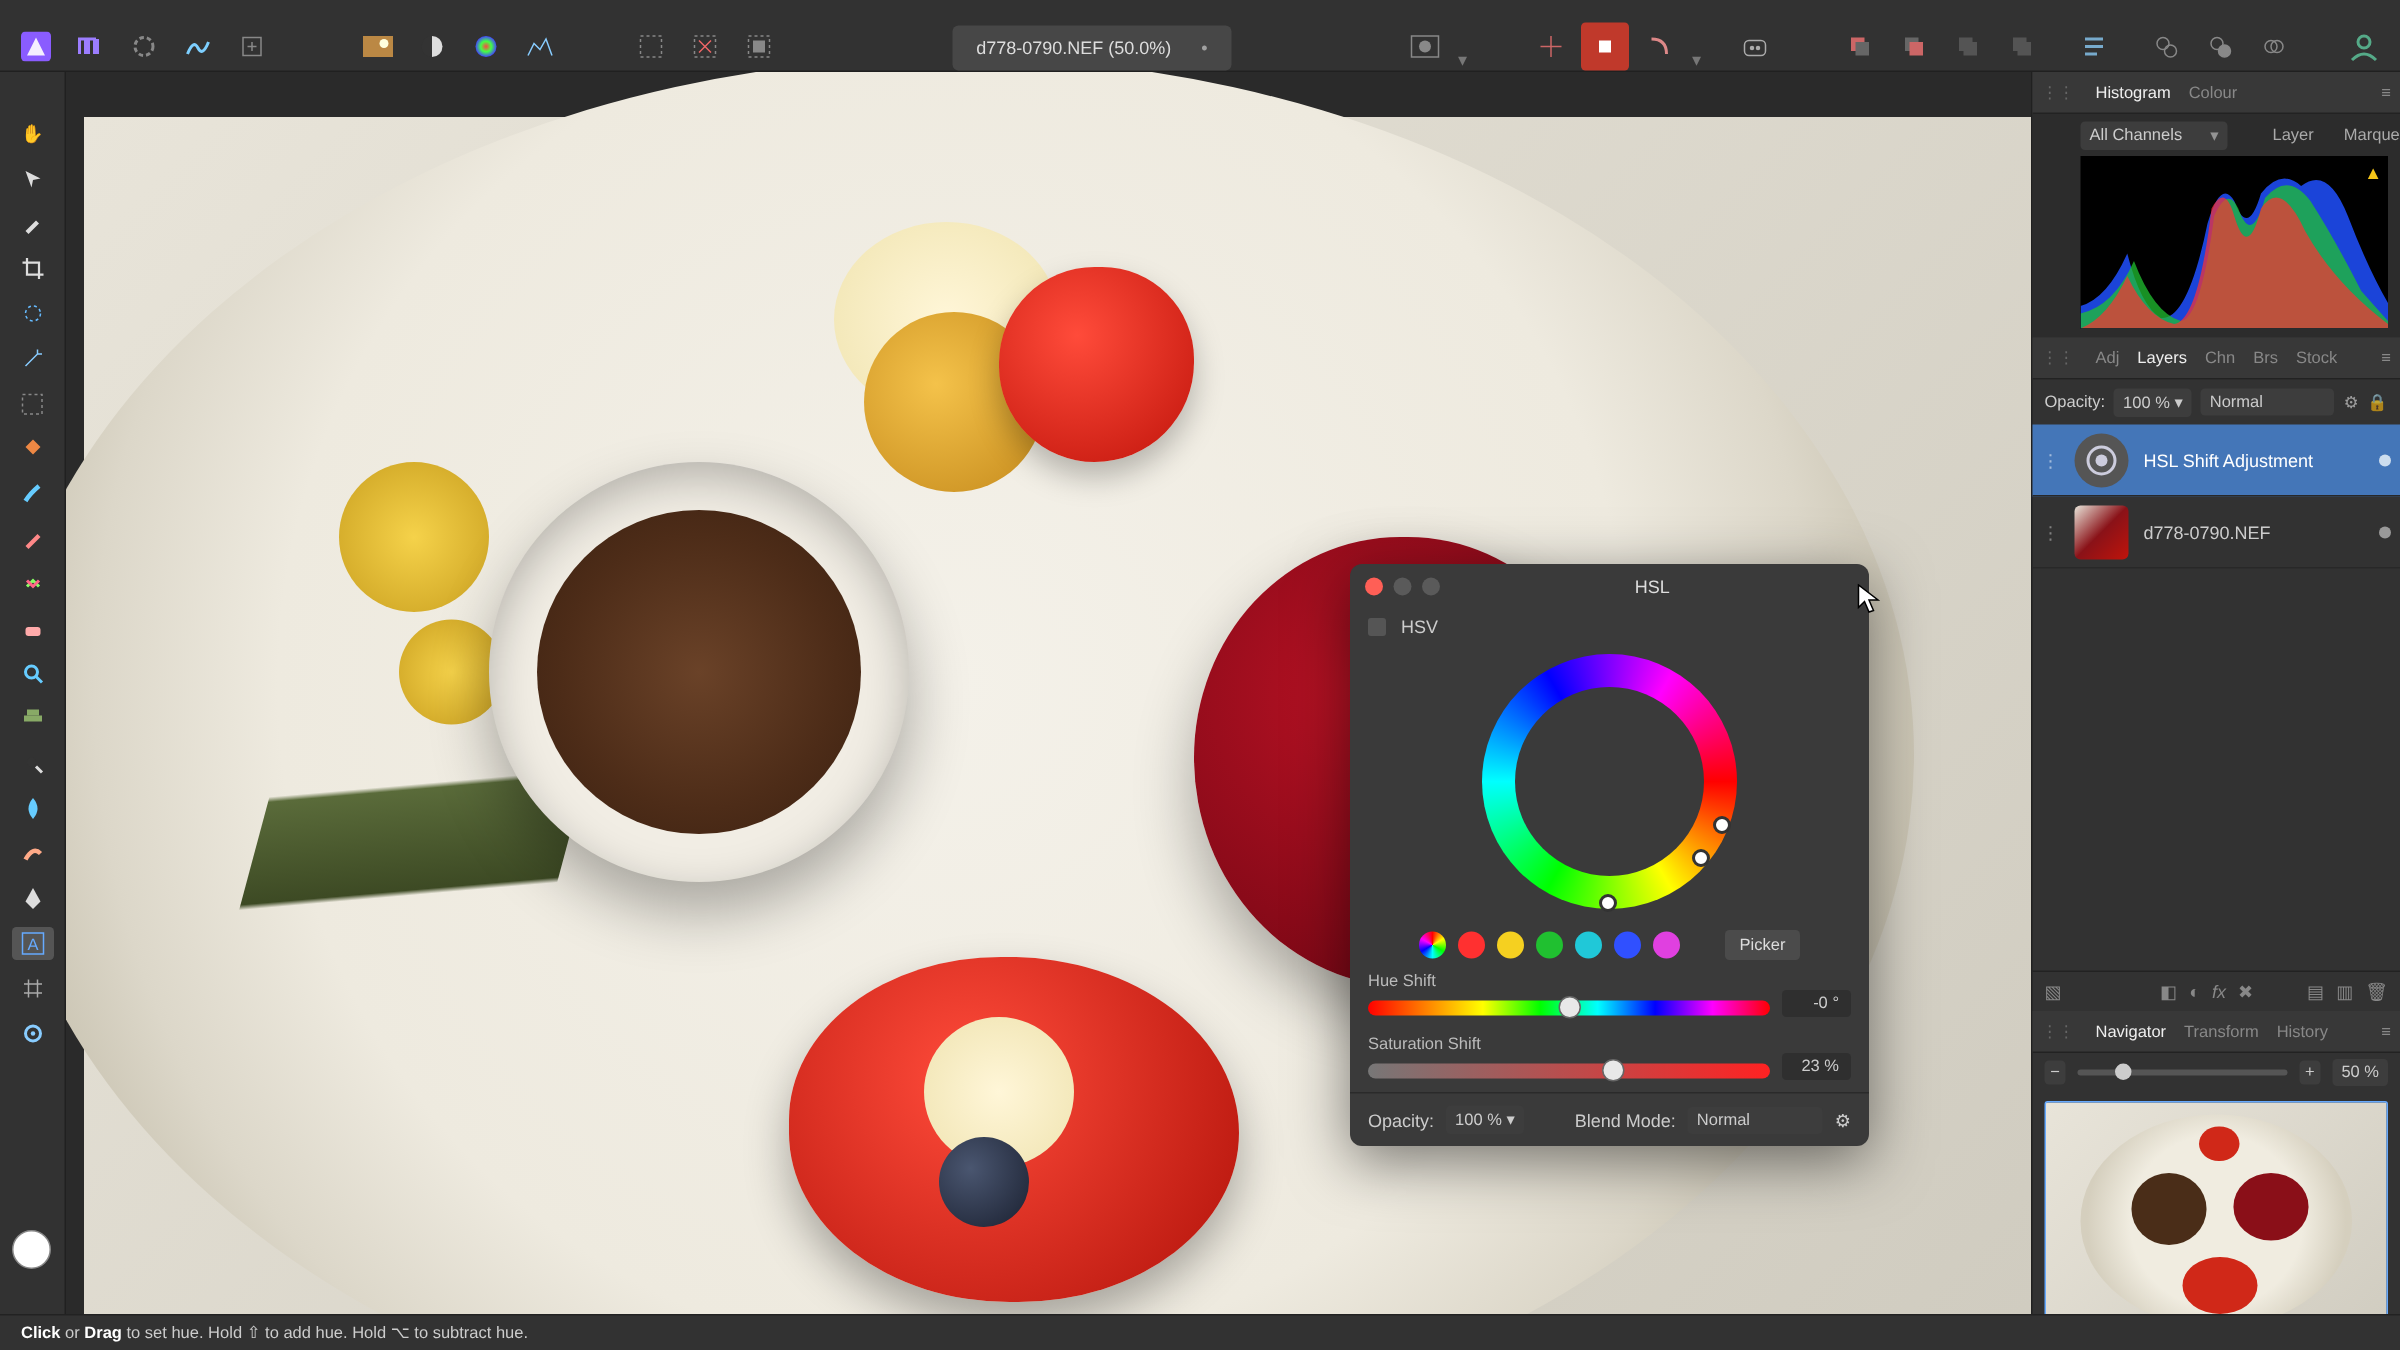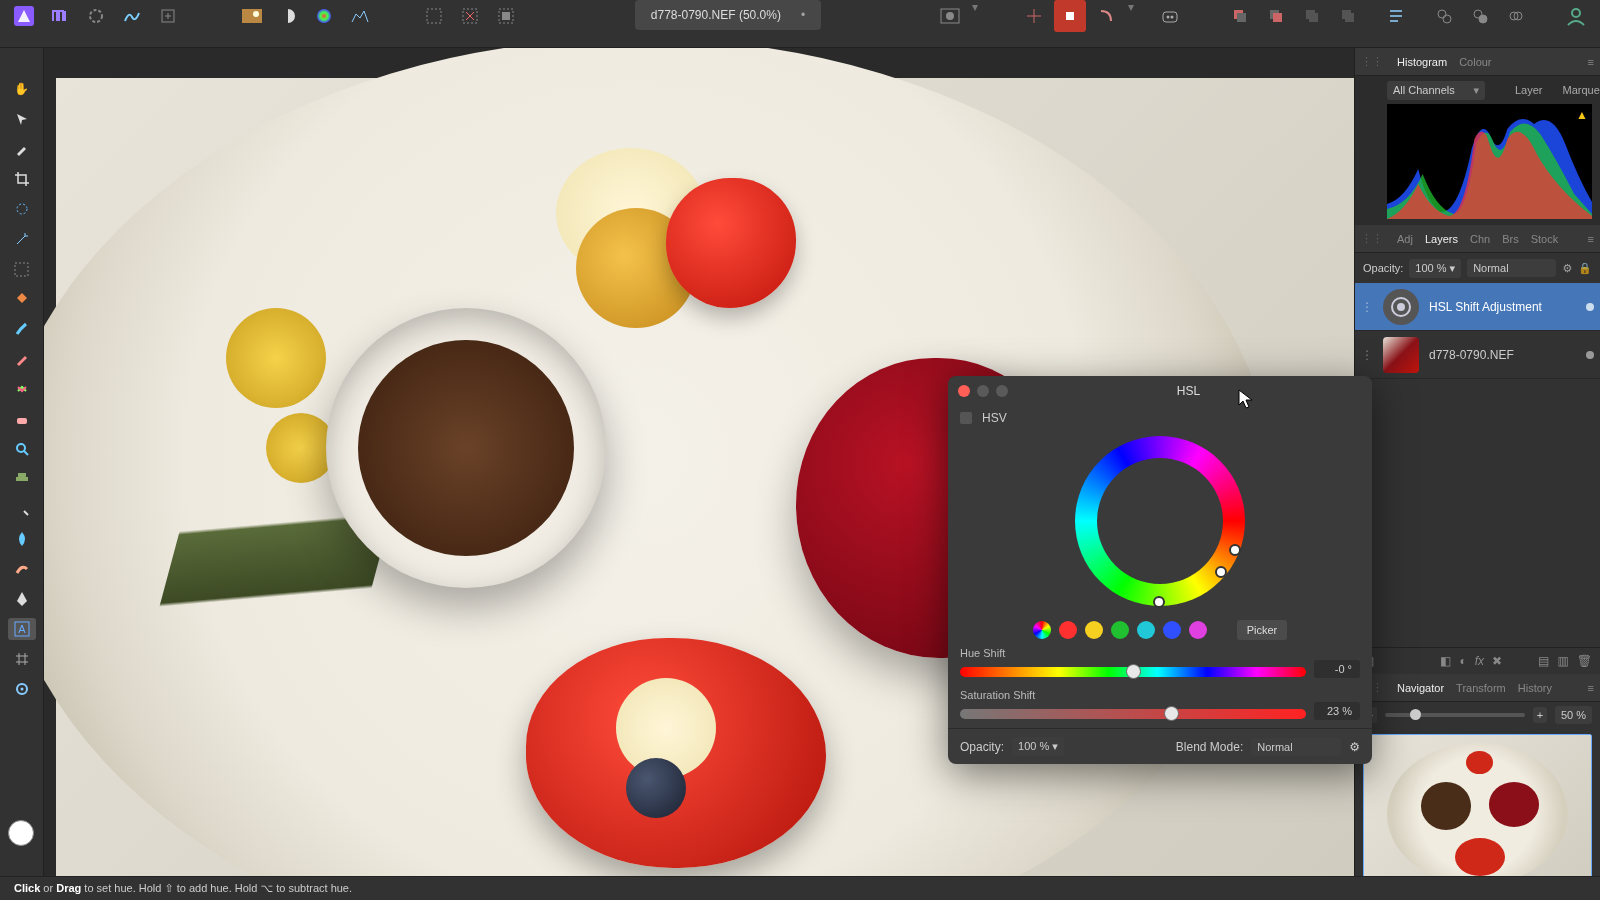--- a/index.html
+++ b/index.html
@@ -1,18 +1,18 @@
 <!DOCTYPE html>
 <html><head>
 <meta charset="utf-8">
 <style>
 * { margin:0; padding:0; box-sizing:border-box; font-family:"Helvetica Neue",Arial,sans-serif; -webkit-font-smoothing:antialiased; }
 body { background:#323232; color:#ccc; width:1600px; height:900px; overflow:hidden; position:relative; font-size:12px;}
 
-#topbar { height:48px; background:#323232; display:flex; align-items:flex-start; padding:0 8px; gap:4px; border-bottom:1px solid #202020;}
+#topbar { height:48px; background:#323232; display:flex; align-items:flex-end; padding:0 8px; gap:4px; border-bottom:1px solid #202020;}
 .tb-btn { width:32px; height:32px; display:flex; align-items:center; justify-content:center; border-radius:4px; color:#aaa;}
 .tb-sep { width:10px; }
 .doc-tab { background:#474747; height:30px; display:flex; align-items:center; padding:0 16px; border-radius:4px; color:#ddd; font-size:12px; gap:20px;}
 #topbar .spacer{flex:1;}
 
 #lefttools { position:absolute; left:0; top:48px; bottom:24px; width:44px; background:#323232; display:flex; flex-direction:column; align-items:center; padding-top:30px; gap:8px; border-right:1px solid #202020;}
 .ltool { width:28px; height:22px; display:flex; align-items:center; justify-content:center; color:#bbb; position:relative;}
 .ltool.active { background:#555; border-radius:3px;}
 .swatch { position:absolute; left:8px; bottom:30px; width:26px; height:26px; border-radius:50%; background:#fff; border:1px solid #888;}
 
@@ -49,21 +49,21 @@
 .layer{display:flex;align-items:center;height:48px;padding:0 6px;gap:10px;border-bottom:1px solid #282828;}
 .layer.selected{background:#4476b8;color:#fff;}
 .layer .thumb{width:36px;height:36px;border-radius:50%;background:#555;display:flex;align-items:center;justify-content:center;}
 .layer .thumb.img{border-radius:4px;background:linear-gradient(135deg,#e8e4d9,#8a1218,#c0140b);}
 .vis{width:8px;height:8px;border-radius:50%;background:#999;margin-left:auto;}
 #layer-footer{display:flex;align-items:center;gap:8px;padding:6px 8px;color:#888;border-top:1px solid #222;margin-top:auto;}
 #layer-footer .spacer{flex:1;}
 #nav-zoom{display:flex;align-items:center;gap:8px;padding:4px 8px;}
 #nav-img{margin:6px 8px;height:160px;background:linear-gradient(135deg,#e8e4d9,#d0ccc0);border-radius:2px;position:relative;border:1px solid #66aaff;}
 
-#hsl{position:absolute;left:948px;top:376px;width:424px;background:#3a3a3a;border-radius:8px;box-shadow:0 10px 40px rgba(0,0,0,.5);color:#ccc;font-size:12px;}
+#hsl{position:absolute;left:900px;top:376px;width:346px;background:#3a3a3a;border-radius:8px;box-shadow:0 10px 40px rgba(0,0,0,.5);color:#ccc;font-size:12px;}
 #hsl .titlebar{display:flex;align-items:center;height:30px;padding:0 10px;gap:7px;}
 .tl-dot{width:12px;height:12px;border-radius:50%;}
 .tl-dot.r{background:#ff5f56;} .tl-dot.y{background:#5a5a5a;} .tl-dot.g{background:#5a5a5a;}
 #hsl .titlebar .title{flex:1;text-align:center;color:#ddd;}
 #hsl .row{display:flex;align-items:center;padding:5px 12px;gap:10px;}
 .btn{background:#4b4b4b;color:#ddd;border:none;padding:4px 10px;border-radius:3px;font-size:11px;}
 .chk{width:12px;height:12px;background:#555;border-radius:2px;display:inline-block;}
 #wheel{width:170px;height:170px;border-radius:50%;margin:6px auto 10px;background:conic-gradient(from 90deg,#f00,#ff0,#0f0,#0ff,#00f,#f0f,#f00);position:relative;}
 #wheel::after{content:"";position:absolute;inset:22px;border-radius:50%;background:#3a3a3a;}
 .wheel-handle{position:absolute;width:12px;height:12px;border-radius:50%;background:#fff;border:2px solid #333;z-index:2;}

